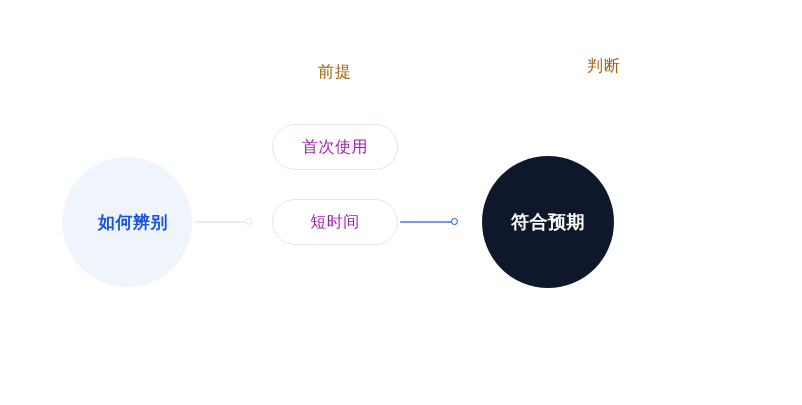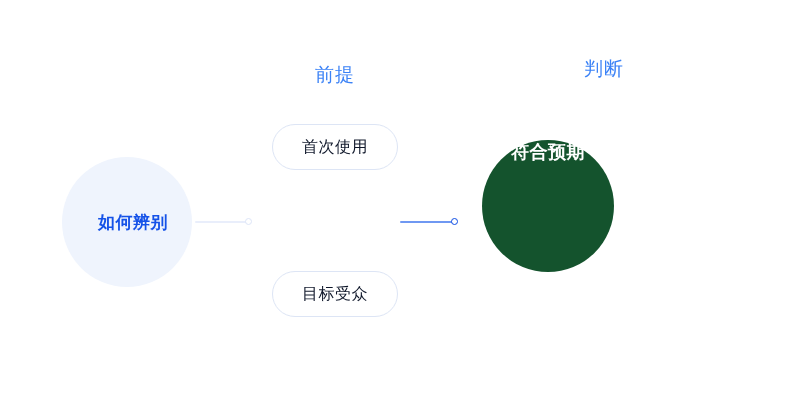--- a/index.html
+++ b/index.html
@@ -14,22 +14,22 @@
     position: relative;
     width: 802px;
     height: 405px;
     background: #ffffff;
     overflow: hidden;
   }
 
   
   .col-label {
     position: absolute;
-    font-size: 19px;
-    color: #3b82f6;
+    font-size: 16px;
+    color: #a16207;
     letter-spacing: 1px;
     white-space: nowrap;
     transform: translateX(-50%);
     user-select: none;
   }
   #label-premise { left: 335px; top: 62px; }
   #label-judgement { left: 604px; top: 56px; }
 
   
   #root-circle {
@@ -99,38 +99,38 @@
     box-sizing: border-box;
     border: 1px solid #dde5f5;
     border-radius: 23px;
     background: #ffffff;
     display: flex;
     align-items: center;
     justify-content: center;
   }
   .pill-label {
     font-size: 16px;
-    color: #0f172a;
+    color: #a21caf;
     letter-spacing: 0.5px;
     white-space: nowrap;
   }
   #pill-0 { top: 124px; }
   #pill-1 { top: 199px; }
   #pill-2 { top: 271px; }
 
   
   .result-circle {
     position: absolute;
-    top: 140px;
+    top: 156px;
     width: 132px;
     height: 132px;
     border-radius: 50%;
-    background: #14532d;
+    background: #0f172a;
     display: flex;
-    align-items: flex-start;
+    align-items: center;
     justify-content: center;
   }
   #result-circle-0 { left: 482px; }
   #result-circle-1 { left: 608px; }
   .result-label {
     font-size: 18px;
     font-weight: bold;
     color: #ffffff;
     letter-spacing: 0.5px;
     white-space: nowrap;
@@ -147,22 +147,22 @@
   <div id="root-circle">
     <span id="root-circle-label">如何辨别</span>
   </div>
 
   <div id="connector-left-line" class="connector-line"></div>
   <div id="connector-left-dot" class="connector-dot"></div>
 
   <div id="pill-0" class="pill">
     <span class="pill-label">首次使用</span>
   </div>
-  <div id="pill-2" class="pill">
-    <span class="pill-label">目标受众</span>
+  <div id="pill-1" class="pill">
+    <span class="pill-label">短时间</span>
   </div>
 
   <div id="connector-right-line" class="connector-line"></div>
   <div id="connector-right-dot" class="connector-dot"></div>
 
   <div id="result-circle-0" class="result-circle">
     <span class="result-label">符合预期</span>
   </div>
 
 </div>

